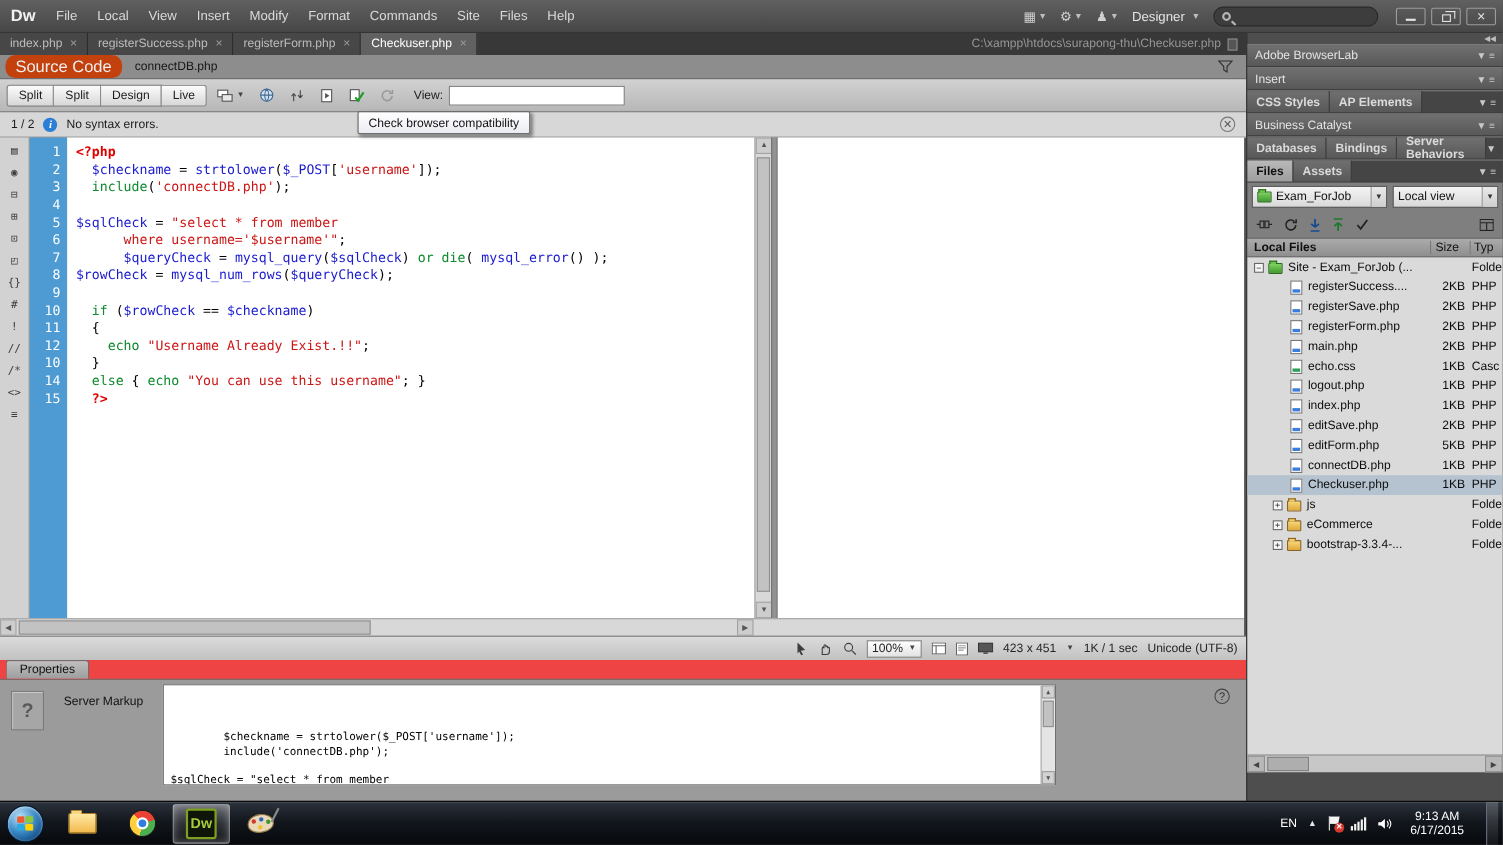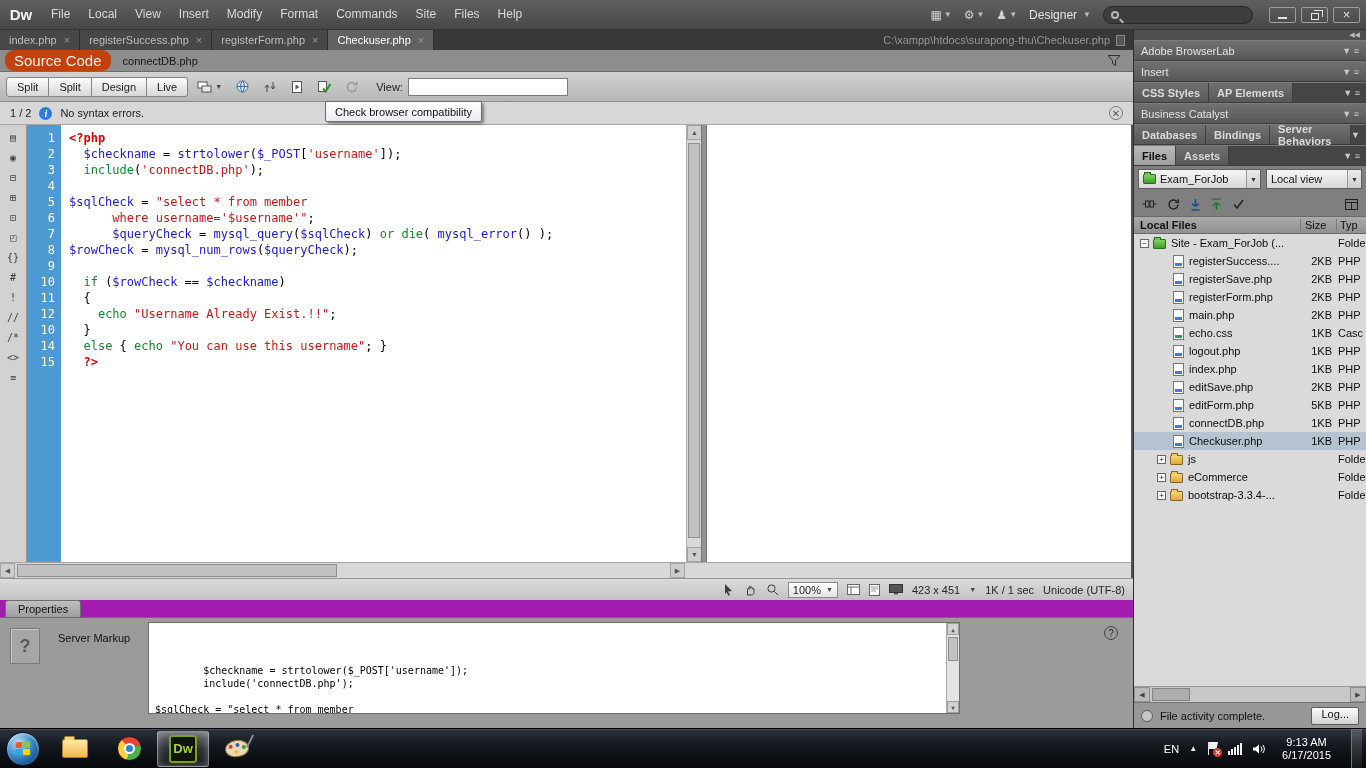--- a/index.html
+++ b/index.html
@@ -79,21 +79,21 @@
   #hs-right{left:670px;top:0}
 
   
   #statusbar{left:0;top:578px;width:1133px;height:22px;background:linear-gradient(#dbdbdb,#c2c2c2);border-top:1px solid #979797;display:flex;align-items:center;font-size:11px;color:#262626}
   #sb-right{margin-left:auto;display:flex;align-items:center;gap:9px;padding-right:8px}
   .mini-select{height:16px;background:linear-gradient(#ffffff,#e2e2e2);border:1px solid #8a8a8a;display:flex;align-items:center;gap:5px;font-size:11px;padding:0 4px}
   .tiny-caret{font-size:7px;color:#444}
 
   
   #properties{left:0;top:600px;width:1133px;height:128px;background:#9b9b9b}
-  #prop-tabs{height:18px;background:#a21caf;border-bottom:1px solid #6d6d6d;display:flex;align-items:flex-end;padding-left:5px}
+  #prop-tabs{height:18px;background:#ef4444;border-bottom:1px solid #6d6d6d;display:flex;align-items:flex-end;padding-left:5px}
   #prop-tab{background:linear-gradient(#bfbfbf,#9e9e9e);border:1px solid #6d6d6d;border-bottom:none;border-radius:3px 3px 0 0;font-size:11px;color:#111;padding:2px 12px}
   #prop-qbox{position:absolute;left:10px;top:28px;width:30px;height:36px;background:#a6a6a6;border:1px solid #7a7a7a;box-shadow:inset 1px 1px 0 #c8c8c8;display:flex;align-items:center;justify-content:center;font-size:18px;font-weight:bold;color:#5a5a5a}
   #server-markup-label{position:absolute;left:58px;top:32px;font-size:11px;color:#111}
   #prop-preview{position:absolute;left:148px;top:22px;width:812px;height:92px;background:#fff;border:1px solid #6f6f6f;font:10px/13px "DejaVu Sans Mono",monospace;color:#000;padding:2px 18px 2px 6px;white-space:pre;overflow:hidden}
   #pv-scroll{position:absolute;right:0;top:0;width:13px;height:100%;background:#e4e4e4;border-left:1px solid #aaa}
   .pv-arrow{position:absolute;left:0;width:12px;height:12px;background:#d2d2d2;border:1px solid #9c9c9c;color:#555;font-size:6px;display:flex;align-items:center;justify-content:center}
   #pv-thumb{position:absolute;left:1px;top:14px;width:10px;height:24px;background:#c2c2c2;border:1px solid #8f8f8f}
   #prop-help{position:absolute;left:1104px;top:26px;width:14px;height:14px;border-radius:50%;border:1px solid #454545;color:#2e2e2e;font-size:10px;display:flex;align-items:center;justify-content:center}
 
   
@@ -606,25 +606,20 @@
           <span class="t-name">bootstrap-3.3.4-...</span>
           <span class="t-size"></span>
           <span class="t-type">Folde</span>
         </div>
       </div>
     <div id="files-hscroll">
       <span class="fh-btn" style="left:0">◀</span>
       <span id="fh-thumb"></span>
       <span class="fh-btn" style="right:0">▶</span>
     </div>
-    <div id="files-status">
-      <span id="fs-ind"></span>
-      <span>File activity complete.</span>
-      <span id="log-btn">Log...</span>
-    </div>
   </div>
 </div>
 
 <div id="taskbar" class="abs">
   <span id="start-orb">
     <span class="orb-flag">
         <span class="of1"></span>
         <span class="of2"></span>
         <span class="of3"></span>
         <span class="of4"></span>

